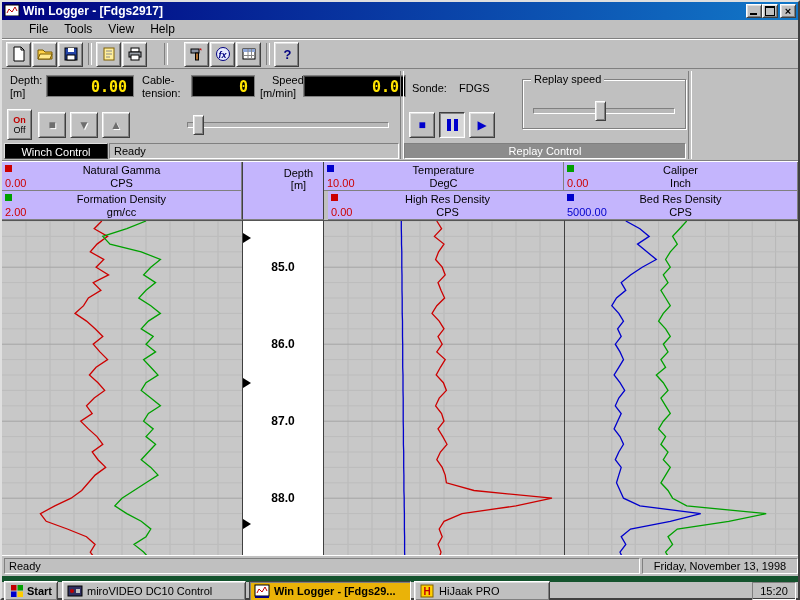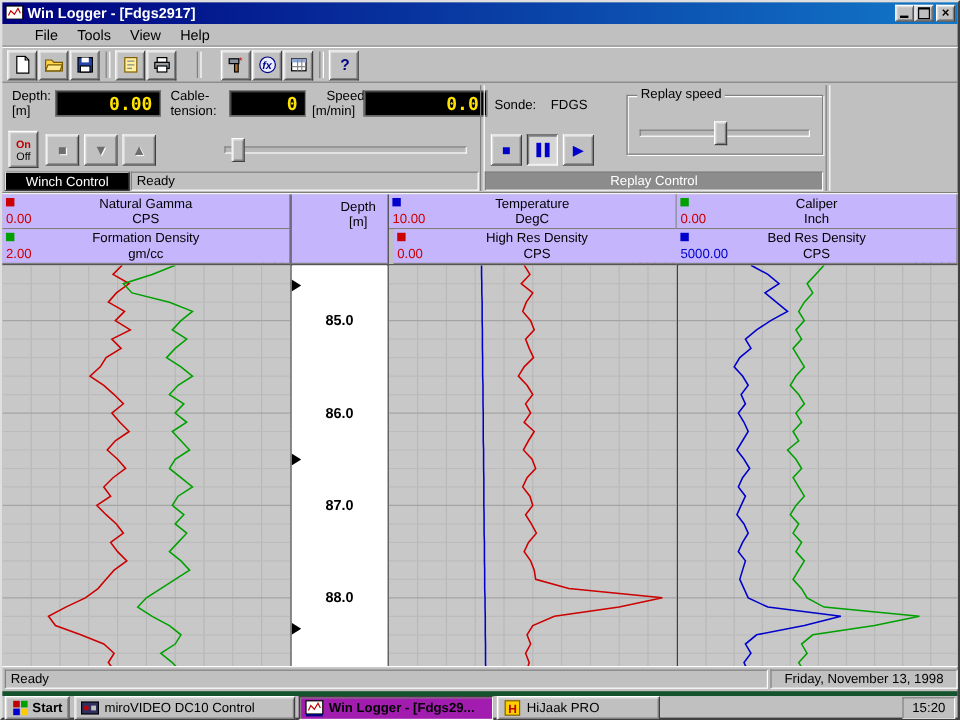--- a/index.html
+++ b/index.html
@@ -72,28 +72,28 @@
   .depth-body{background:#fff;border-left:1px solid #404040;border-right:1px solid #404040;
     border-top:1px solid #555;box-sizing:border-box;overflow:hidden;}
   .dlabel{position:absolute;left:0;right:0;text-align:center;font-weight:bold;font-size:12px;}
   .dmark{position:absolute;left:0;width:0;height:0;border-left:8px solid #000;
     border-top:5px solid transparent;border-bottom:5px solid transparent;}
   .t3body{border-left:1px solid #404040;}
   
   #statusbar{left:0;top:553px;width:796px;height:21px;border-top:1px solid #fff;box-sizing:border-box;}
   .sb-panel{position:absolute;top:2px;height:16px;line-height:15px;background:#c0c0c0;
     border:1px solid;border-color:#808080 #fff #fff #808080;box-sizing:border-box;padding:0 4px;}
-  #taskbar{left:0;top:574px;width:796px;height:22px;border-top:4px solid #14532d;box-sizing:border-box;
+  #taskbar{left:0;top:574px;width:796px;height:22px;border-top:6px solid #14532d;box-sizing:border-box;
     display:flex;align-items:center;padding:1px 2px 0 2px;}
   #start{width:54px;height:20px;display:flex;align-items:center;justify-content:center;gap:3px;
     font-weight:bold;font-size:11px;margin-right:4px;}
   #start svg{display:block;}
   .taskbtn{height:20px;margin-right:3px;display:flex;align-items:center;gap:4px;padding:0 4px;
     font-size:11px;overflow:hidden;white-space:nowrap;box-sizing:border-box;}
-  .taskbtn.active{font-weight:bold;background:#a21caf;border-color:#404040 #fff #fff #404040;
+  .taskbtn.active{font-weight:bold;background:#eab308;border-color:#404040 #fff #fff #404040;
     box-shadow:inset 1px 1px 0 #808080;}
   .ticon{width:16px;height:16px;flex:0 0 auto;}
   .ticon svg{display:block;}
   .tlabel{overflow:hidden;text-overflow:ellipsis;}
   #clock{margin-left:auto;width:44px;height:18px;line-height:17px;text-align:center;
     border:1px solid;border-color:#808080 #fff #fff #808080;box-sizing:border-box;}
 </style>
 </head>
 <body>
 

